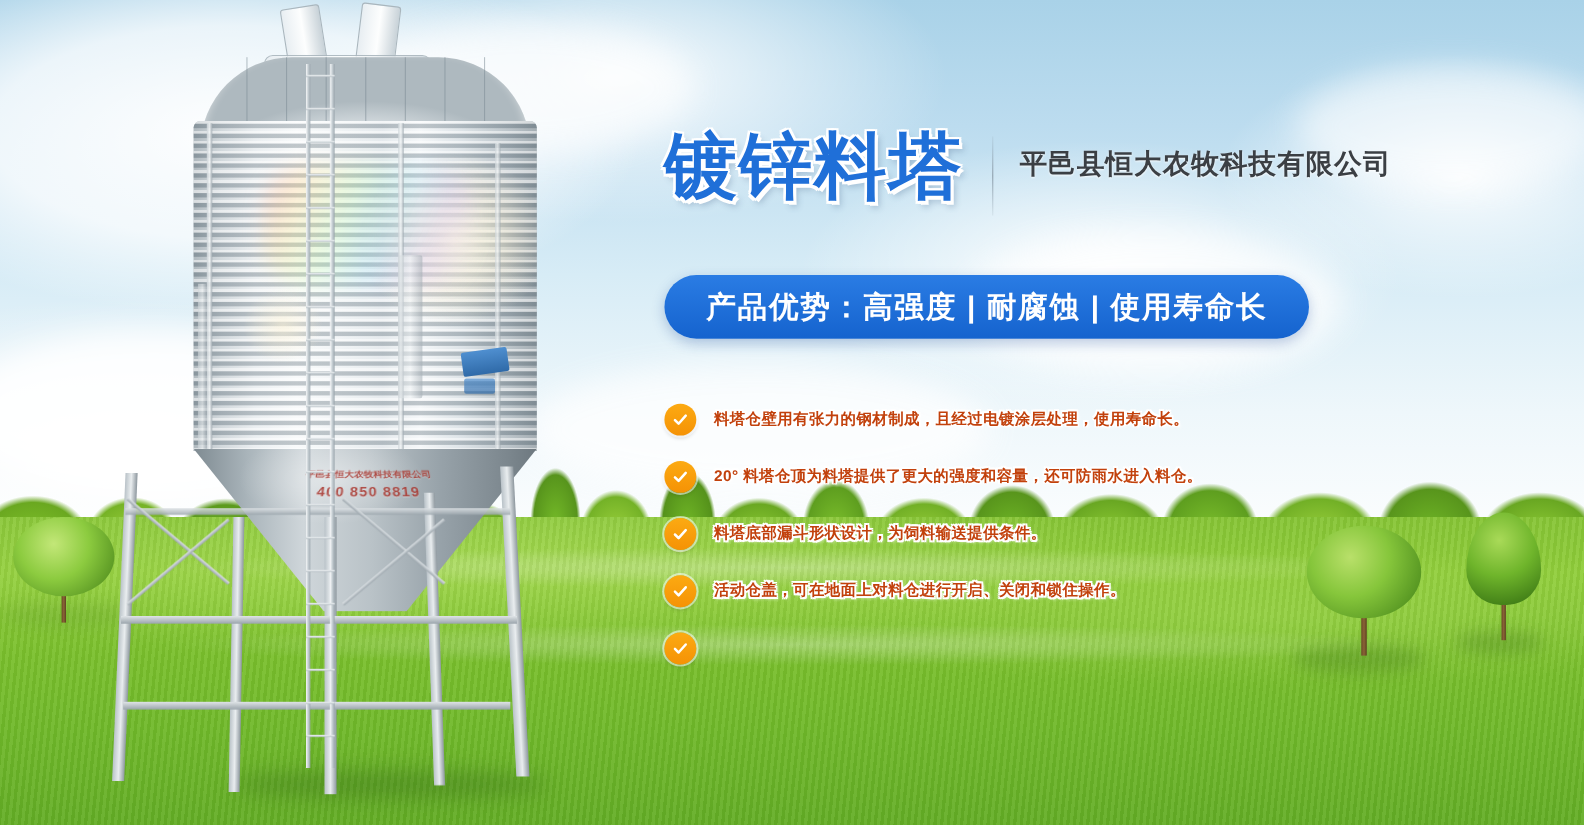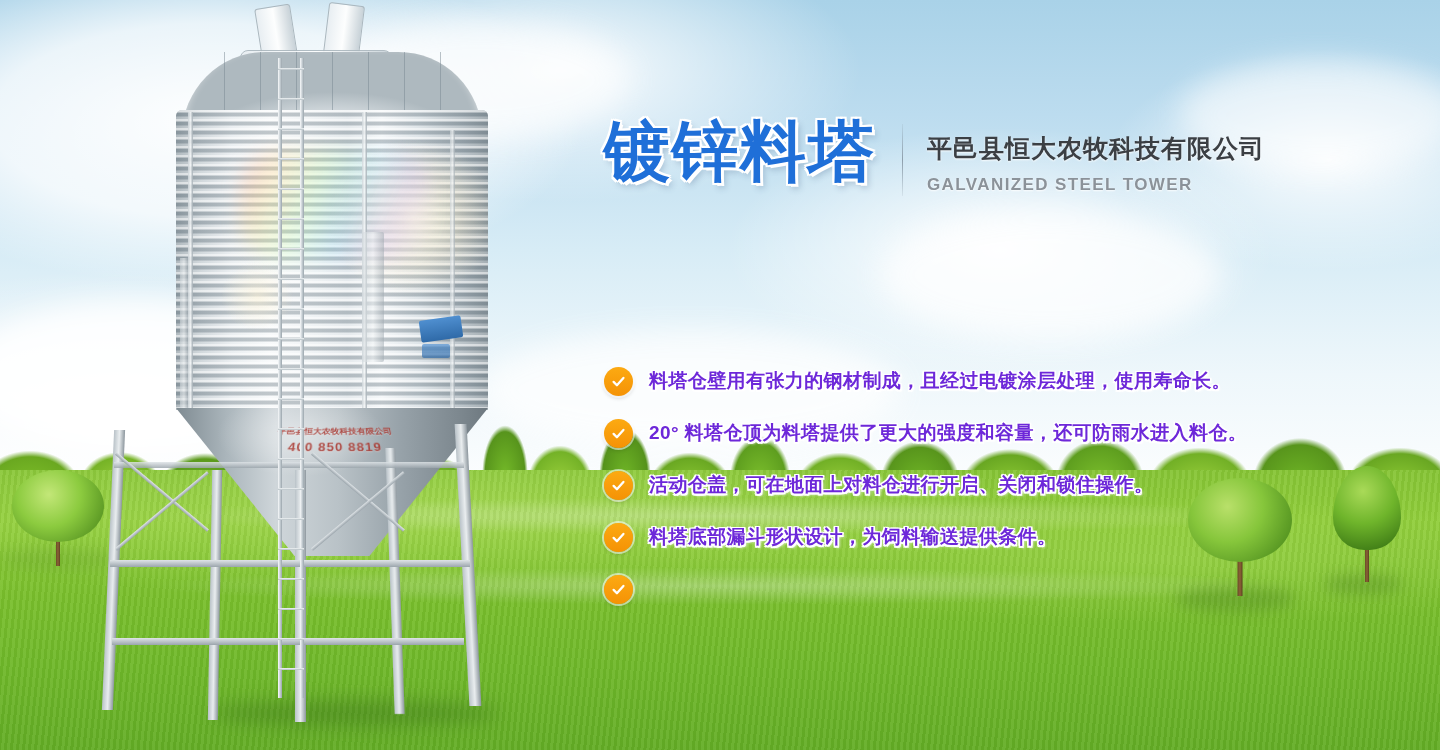--- a/index.html
+++ b/index.html
@@ -165,21 +165,21 @@
   .feats{position:absolute;left:0px;top:355px;width:760px;}
   .feat{display:flex;align-items:center;height:52px;}
   .chk{
     width:29px;height:29px;border-radius:50%;flex:0 0 29px;
     background:linear-gradient(to bottom,#fcaa12,#f59205);
     display:flex;align-items:center;justify-content:center;
     box-shadow:0 0 0 2px rgba(255,255,255,.55), 0 2px 4px rgba(0,0,0,.18);
   }
   .chk svg{display:block;}
   .featTxt{
-    margin-left:16px;font-size:19px;color:#6d28d9;font-weight:bold;letter-spacing:.4px;white-space:nowrap;
+    margin-left:16px;font-size:14px;color:#c2410c;font-weight:bold;letter-spacing:.4px;white-space:nowrap;
     text-shadow:
       1.5px 0 0 #fff,-1.5px 0 0 #fff,0 1.5px 0 #fff,0 -1.5px 0 #fff,
       1.5px 1.5px 0 #fff,-1.5px 1.5px 0 #fff,1.5px -1.5px 0 #fff,-1.5px -1.5px 0 #fff,
       2px 2px 3px rgba(255,255,255,.95);
   }
 </style>
 </head>
 <body>
 
 <div id="stage">
@@ -292,24 +292,26 @@
     </div>
   </div>
 
   <div id="panel">
 
     <div class="titleRow">
       <div class="mainTitle">镀锌料塔</div>
       <div class="vdiv"></div>
       <div class="coWrap">
         <div class="coName">平邑县恒大农牧科技有限公司</div>
-        <div class="coEn">GALVANIZED STEEL TOWER</div>
-      </div>
-    </div>
-
+      </div>
+    </div>
+
+    <div class="advBanner">
+      <span>产品优势：高强度 | 耐腐蚀 | 使用寿命长</span>
+    </div>
 
     <div class="feats">
 
       <div class="feat">
         <div class="chk">
           <svg width="17" height="17" viewBox="0 0 17 17">
               <path d="M3.6 8.9 L6.9 12.2 L13.4 4.9" stroke="#ffffff" stroke-width="2.3" fill="none" stroke-linecap="round" stroke-linejoin="round"></path>
             </svg>
         </div>
         <div class="featTxt">料塔仓壁用有张力的钢材制成，且经过电镀涂层处理，使用寿命长。</div>
@@ -323,36 +325,36 @@
         </div>
         <div class="featTxt">20° 料塔仓顶为料塔提供了更大的强度和容量，还可防雨水进入料仓。</div>
       </div>
 
       <div class="feat">
         <div class="chk">
           <svg width="17" height="17" viewBox="0 0 17 17">
               <path d="M3.6 8.9 L6.9 12.2 L13.4 4.9" stroke="#ffffff" stroke-width="2.3" fill="none" stroke-linecap="round" stroke-linejoin="round"></path>
             </svg>
         </div>
+        <div class="featTxt">料塔底部漏斗形状设计，为饲料输送提供条件。</div>
+      </div>
+
+      <div class="feat">
+        <div class="chk">
+          <svg width="17" height="17" viewBox="0 0 17 17">
+              <path d="M3.6 8.9 L6.9 12.2 L13.4 4.9" stroke="#ffffff" stroke-width="2.3" fill="none" stroke-linecap="round" stroke-linejoin="round"></path>
+            </svg>
+        </div>
         <div class="featTxt">活动仓盖，可在地面上对料仓进行开启、关闭和锁住操作。</div>
       </div>
 
       <div class="feat">
         <div class="chk">
           <svg width="17" height="17" viewBox="0 0 17 17">
               <path d="M3.6 8.9 L6.9 12.2 L13.4 4.9" stroke="#ffffff" stroke-width="2.3" fill="none" stroke-linecap="round" stroke-linejoin="round"></path>
             </svg>
         </div>
-        <div class="featTxt">料塔底部漏斗形状设计，为饲料输送提供条件。</div>
-      </div>
-
-      <div class="feat">
-        <div class="chk">
-          <svg width="17" height="17" viewBox="0 0 17 17">
-              <path d="M3.6 8.9 L6.9 12.2 L13.4 4.9" stroke="#ffffff" stroke-width="2.3" fill="none" stroke-linecap="round" stroke-linejoin="round"></path>
-            </svg>
-        </div>
       </div>
 
     </div>
   </div>
 
 </div>
 
 </body></html>

